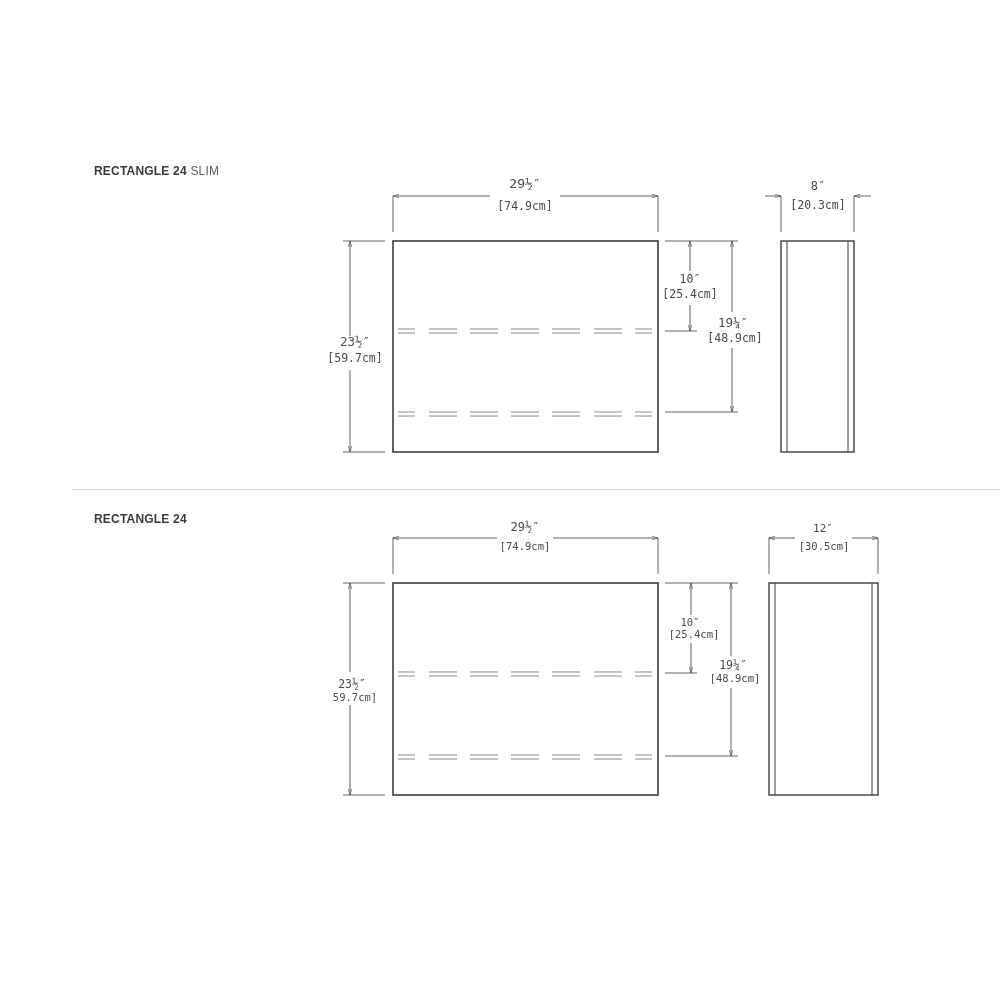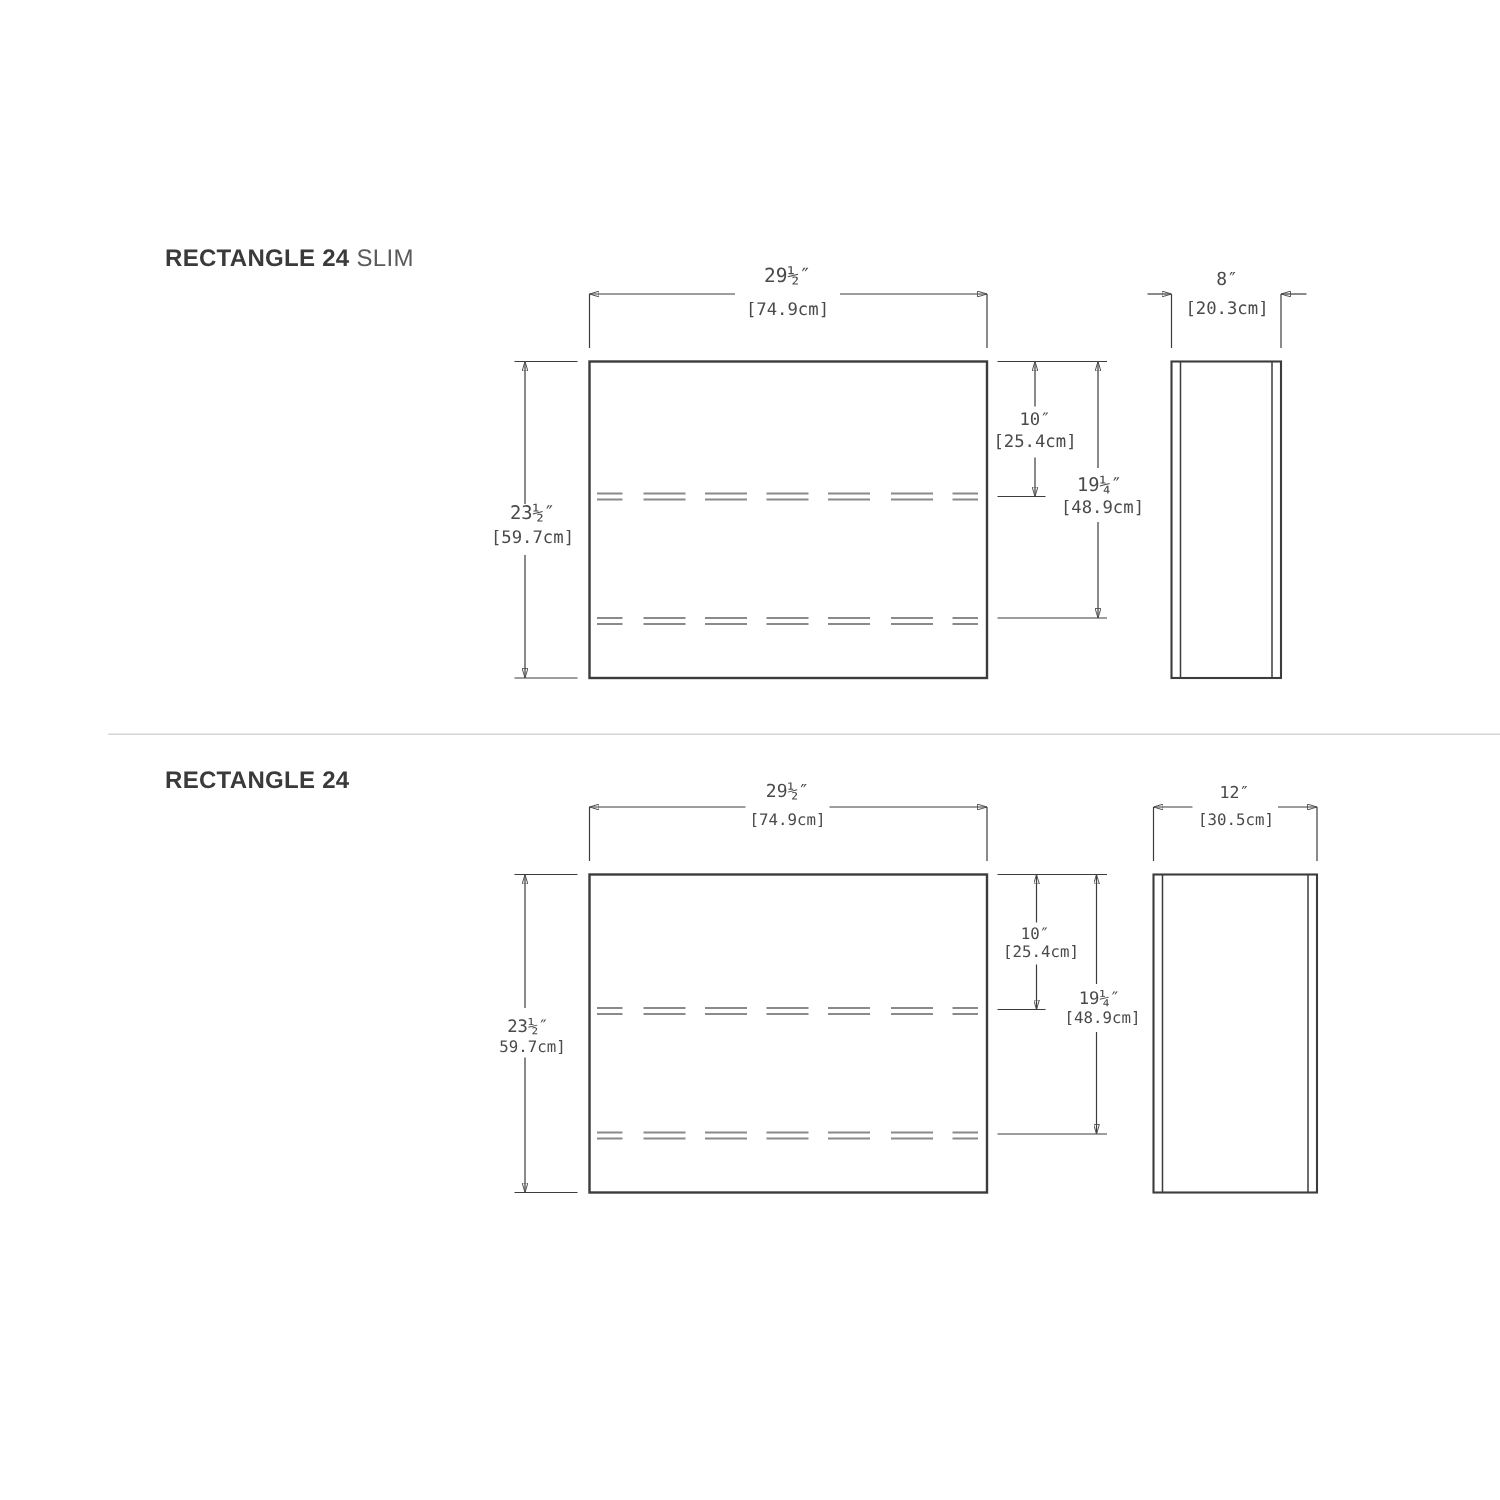--- a/index.html
+++ b/index.html
@@ -1,18 +1,18 @@
 <!DOCTYPE html>
 <html><head>
 <meta charset="utf-8">
 <style>
   html, body { margin: 0; padding: 0; background: #ffffff; }
   body { width: 1000px; height: 1000px; position: relative; overflow: hidden;
          font-family: "Liberation Sans", sans-serif; }
-  .title { position: absolute; left: 110px; font-size: 16px; color: #3a3a3a; letter-spacing: 0.2px; }
+  .title { position: absolute; left: 94px; font-size: 12px; color: #3a3a3a; letter-spacing: 0.2px; }
   .title b { font-weight: bold; }
   .title .light { font-weight: normal; color: #5a5a5a; }
   #t1 { top: 164px; }
   #t2 { top: 512px; }
   .divider { position: absolute; left: 72px; top: 489px; width: 928px; height: 1px; background: #d6d6d6; }
   svg { position: absolute; left: 0; top: 0; }
   .dim { font-family: "DejaVu Sans Mono", monospace; fill: #4a4a4a; }
 </style>
 </head>
 <body>

